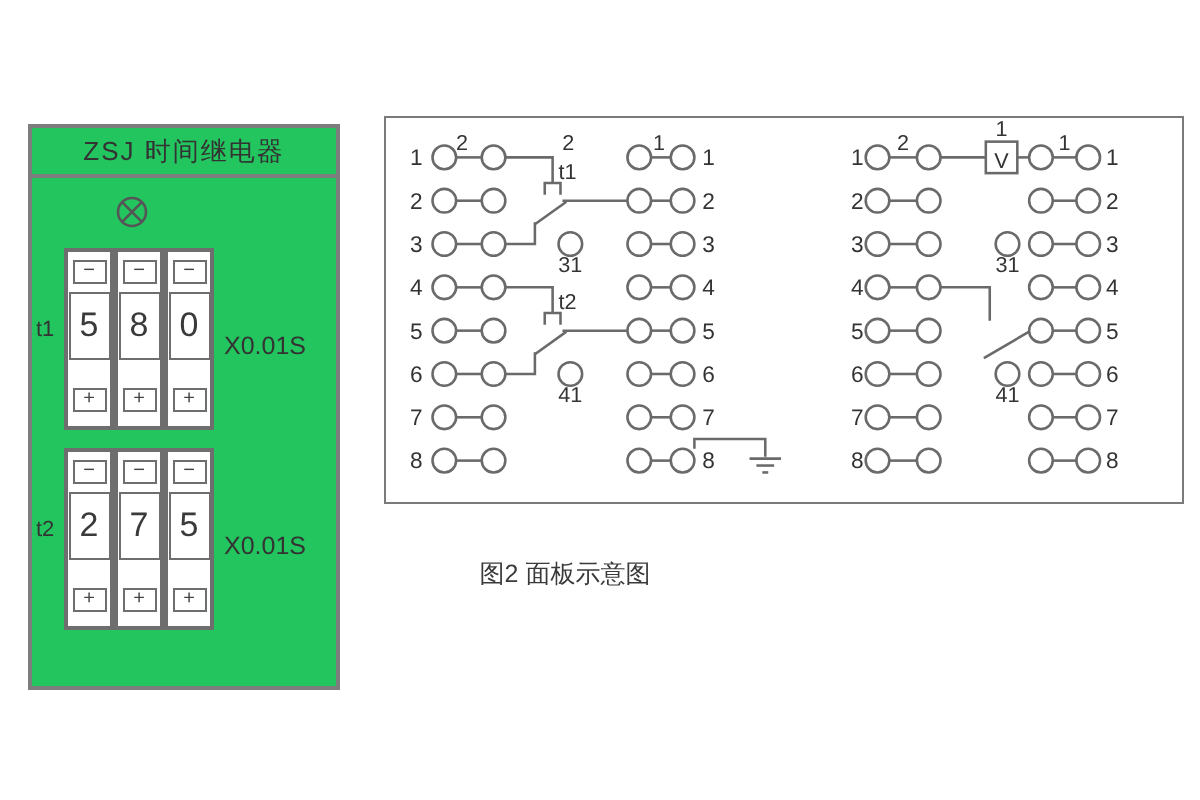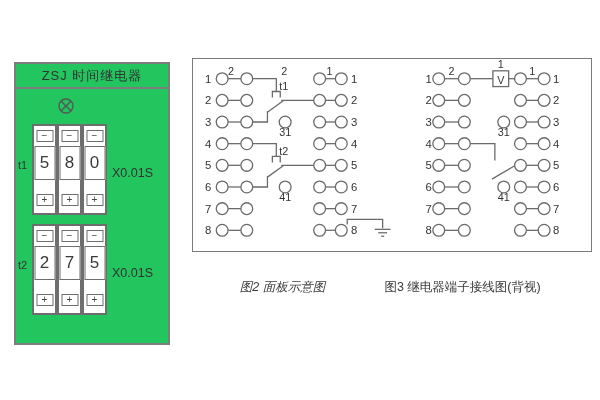--- a/index.html
+++ b/index.html
@@ -32,21 +32,21 @@
   #bigbox{position:absolute;left:192px;top:58px;width:400px;height:194px;
           border:1.5px solid #7a7a7a;box-sizing:border-box;background:#fff;}
   #diagram{position:absolute;left:0;top:0;}
   #diagram circle{fill:#fff;stroke:#6a6a6a;stroke-width:1.3;}
   #diagram line,#diagram path{stroke:#6a6a6a;stroke-width:1.3;fill:none;}
   #diagram rect{fill:#fff;stroke:#6a6a6a;stroke-width:1.3;}
   #diagram text{fill:#333;font-family:"Liberation Sans",sans-serif;}
   .tnum{font-size:11.5px;} .slab{font-size:11px;}
   
   .caption{position:absolute;top:279px;font-size:12.5px;color:#3a3a3a;text-align:center;}
-  #cap2{left:190px;width:185px;font-style:italic;} #cap3{left:360px;width:205px;}
+  #cap2{left:190px;width:185px;} #cap3{left:360px;width:205px;}
 </style>
 </head>
 <body>
 
 <div id="screen">
 
   <div id="panel">
     <div class="titlebar">
       <span>ZSJ 时间继电器</span>
     </div>
@@ -284,14 +284,13 @@
         <circle cx="314" cy="130" r="6"></circle>
         <text class="slab" x="314" y="144" text-anchor="middle">41</text>
 
         <path d="M280,86 H305 V103"></path>
         <line x1="302" y1="122" x2="325" y2="108.5"></line>
       </g>
     </svg>
   </div>
 
   <div class="caption" id="cap2">图2 面板示意图</div>
-  <div class="caption" id="cap3">图3 继电器端子接线图(背视)</div>
 </div>
 
 </body></html>

